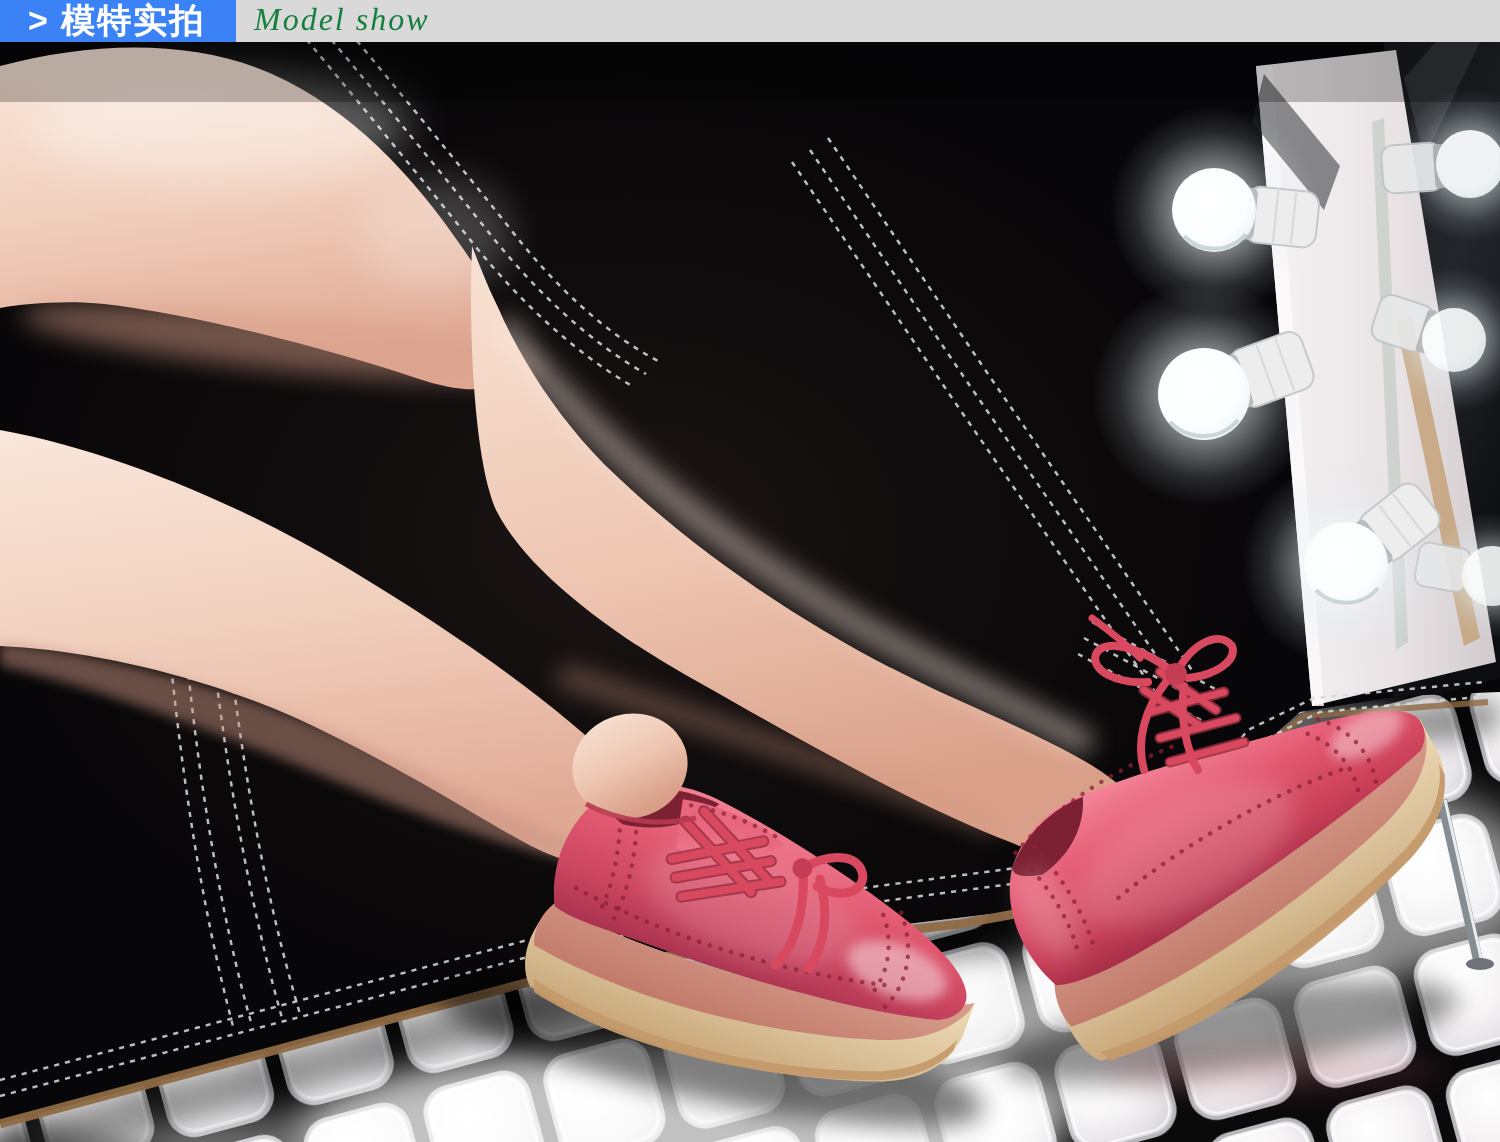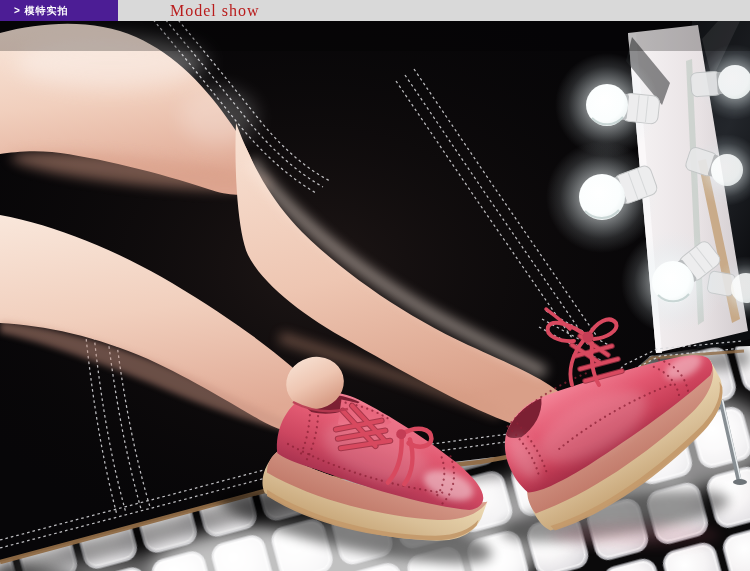--- a/index.html
+++ b/index.html
@@ -1,21 +1,21 @@
 <!DOCTYPE html>
 <html><head>
 <meta charset="utf-8">
 <style>
   html,body{margin:0;padding:0;background:#ffffff;}
   .page{position:relative;width:750px;height:571px;overflow:hidden;font-family:"Liberation Sans",sans-serif;background:#fff;}
   .hdr{display:flex;align-items:stretch;height:21px;background:#d9d9d9;}
-  .hdr-badge{display:flex;align-items:center;width:118px;background:#4c1d95;color:#fff;
-    font-size:10px;font-weight:bold;letter-spacing:1px;padding-left:14px;box-sizing:border-box;white-space:nowrap;}
-  .hdr-sub{display:flex;align-items:center;padding-left:9px;color:#b91c1c;
-    font-family:"Liberation Serif",serif;font-size:16px;letter-spacing:1px;margin-left:43px;}
+  .hdr-badge{display:flex;align-items:center;width:118px;background:#3b82f6;color:#fff;
+    font-size:17px;font-weight:bold;letter-spacing:1px;padding-left:14px;box-sizing:border-box;white-space:nowrap;}
+  .hdr-sub{display:flex;align-items:center;padding-left:9px;color:#15803d;
+    font-family:"Liberation Serif",serif;font-style:italic;font-size:16px;letter-spacing:1px;}
   figure{margin:0;}
   .stitch path{fill:none;stroke-width:1.25;stroke-dasharray:2.6 3;opacity:.88;}
   .perf path{fill:none;stroke:#8c2136;stroke-width:2.2;stroke-dasharray:0.1 5.5;stroke-linecap:round;opacity:.75;}
 </style>
 </head>
 <body>
 
 <div class="page">
 
   <div class="hdr">

